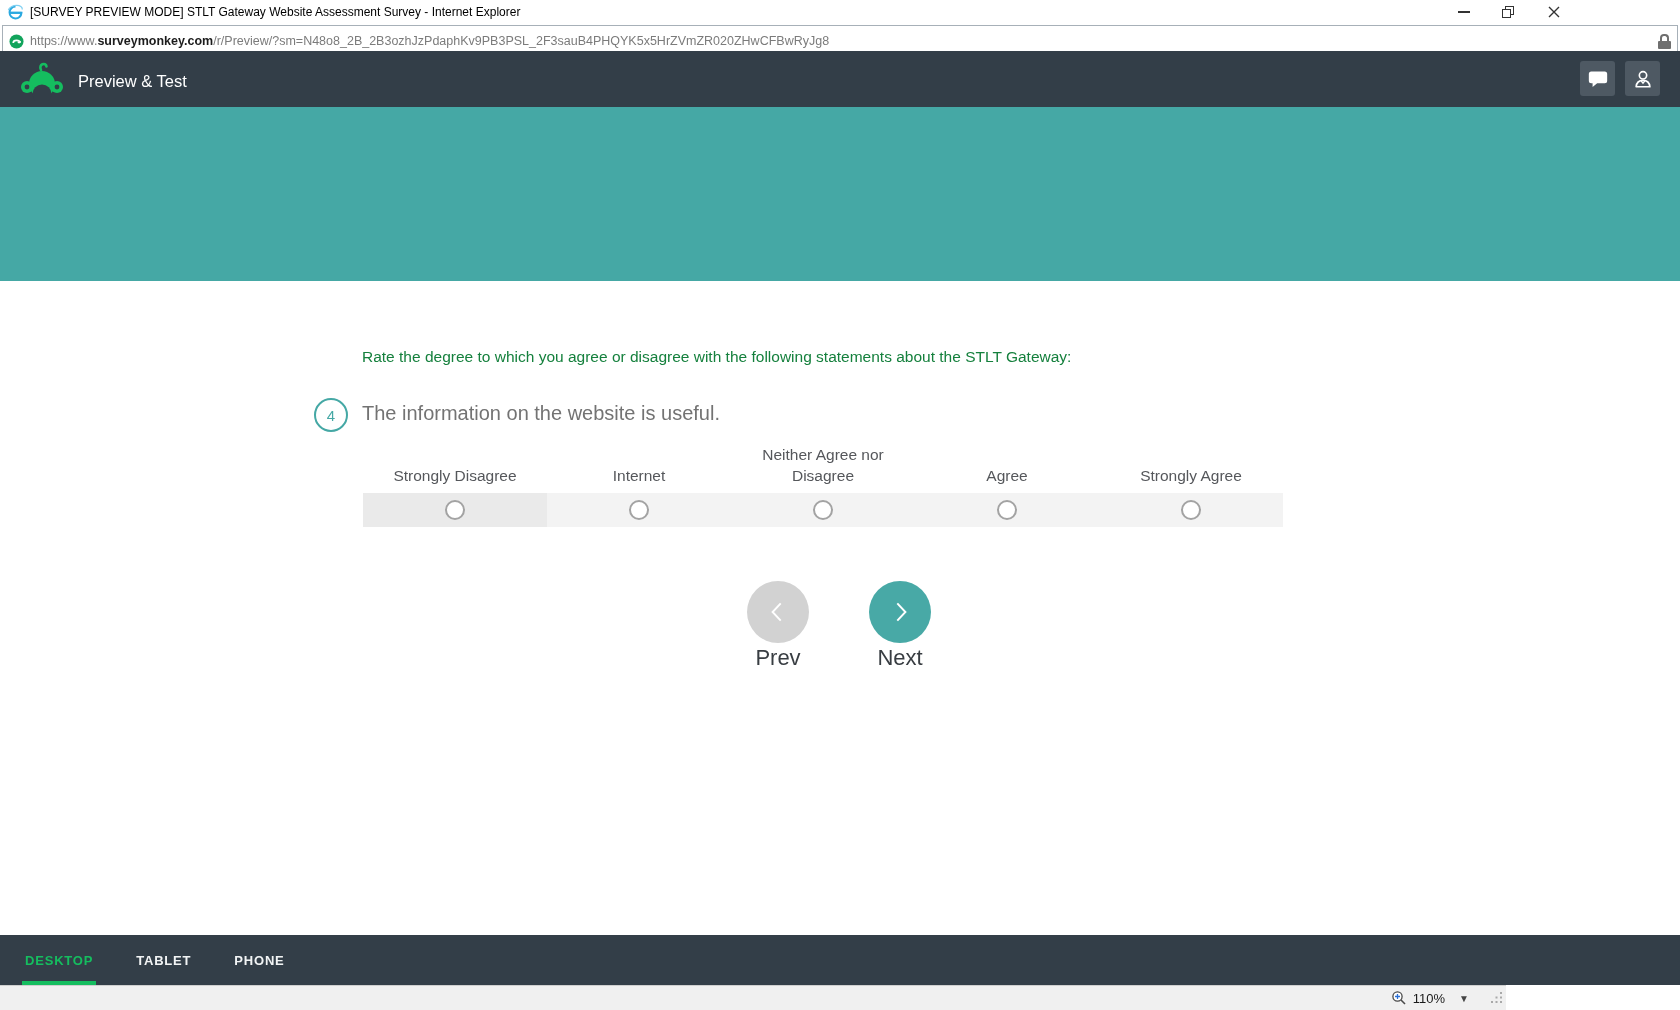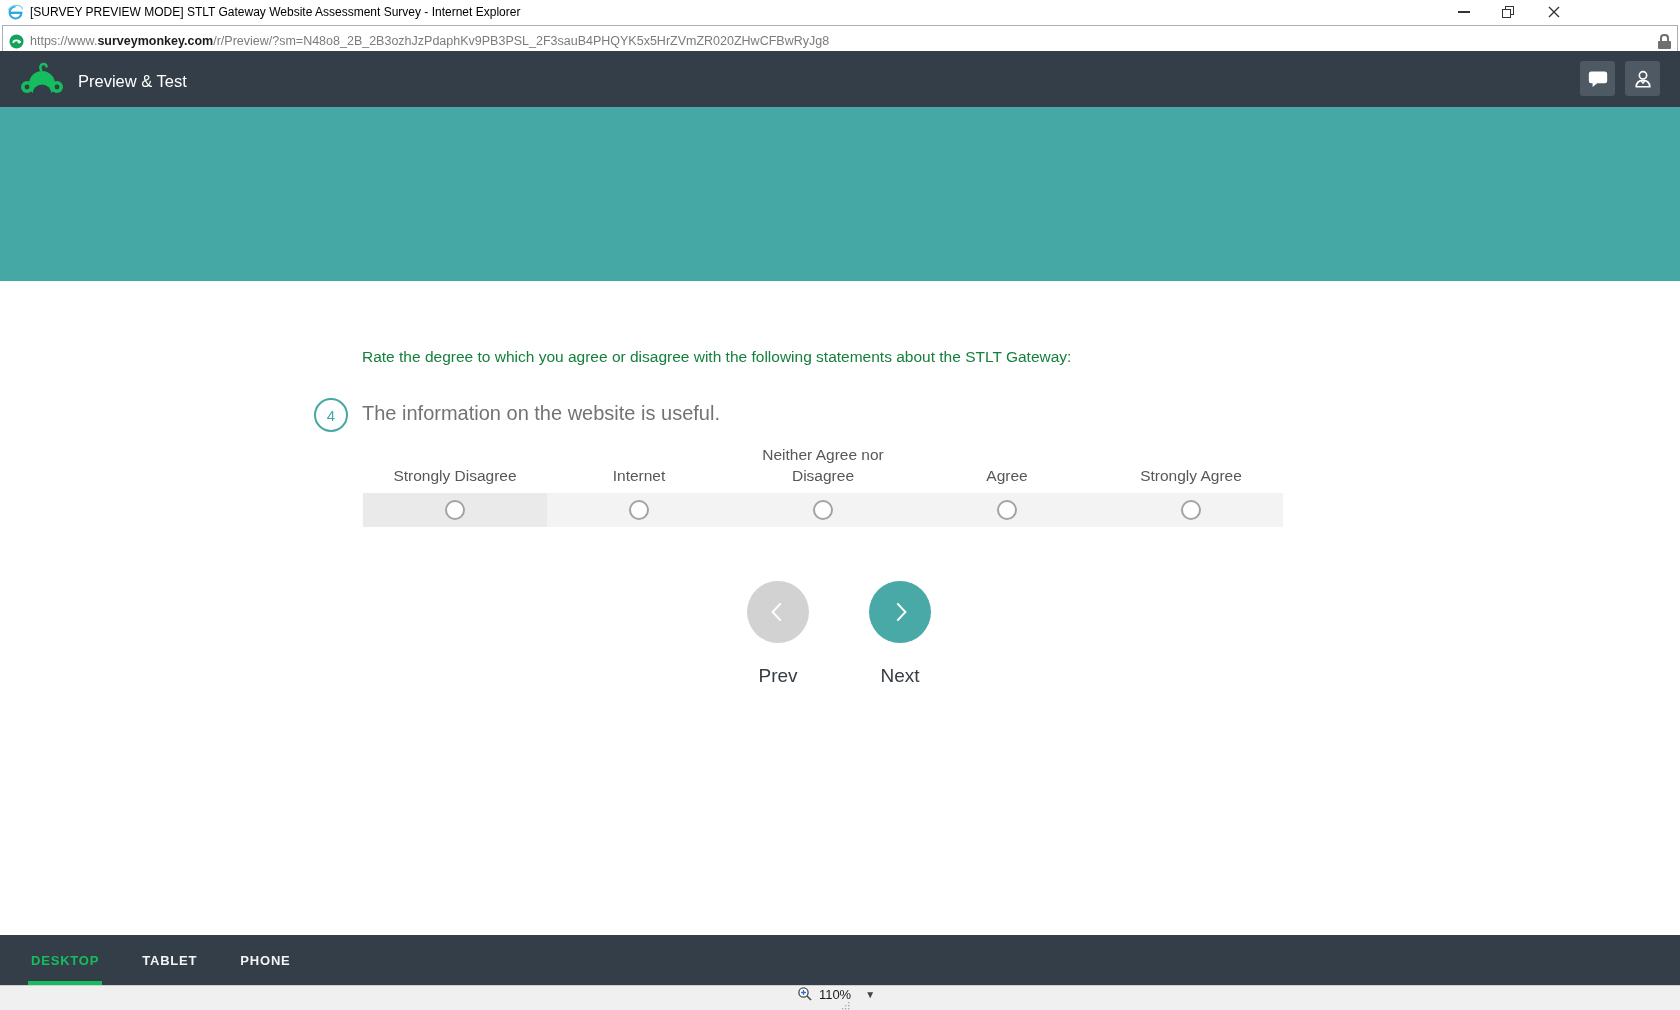--- a/index.html
+++ b/index.html
@@ -98,43 +98,43 @@
   
   .nav-btn { position:absolute; width:62px; text-align:center; }
   .nav-prev { left:747px; top:300px; }
   .nav-next { left:869px; top:300px; }
   .nav-circle {
     width:62px; height:62px; border-radius:50%;
     display:flex; align-items:center; justify-content:center; cursor:pointer;
   }
   .nav-prev .nav-circle { background:#d2d2d2; }
   .nav-next .nav-circle { background:#48a9a6; }
-  .nav-label { margin-top:22px; font-size:19px; color:#383d42; }
+  .nav-label { margin-top:2px; font-size:22px; color:#383d42; }
 
   
   .devicebar {
     position:absolute; left:0; top:935px; width:1680px; height:50px;
-    background:#333e48; display:flex; align-items:stretch; padding-left:28px;
+    background:#333e48; display:flex; align-items:stretch; padding-left:22px;
   }
   .tab {
     position:relative; display:flex; align-items:center;
     margin-right:37px; padding:0 3px;
     font-size:13px; font-weight:bold; letter-spacing:0.8px;
     color:#f2f4f5; cursor:pointer;
   }
   .tab.active { color:#15bd5f; }
   .tab.active::after {
     content:""; position:absolute; left:0; right:0; bottom:0; height:4px; background:#15bd5f;
   }
 
   
   .statusbar {
-    position:absolute; left:0; top:985px; width:1680px; height:25px;
+    position:absolute; left:0; top:985px; width:1506px; height:25px;
     background:#f0f0f0; border-top:1px solid #cfcfcf;
-    display:flex; align-items:center; justify-content:flex-end;flex-direction:column;
+    display:flex; align-items:center; justify-content:flex-end;
   }
   .zoom-wrap { display:flex; align-items:center; gap:6px; margin-right:8px; cursor:pointer; }
   .zoom-level { font-size:13px; color:#1a1a1a; }
   .caret { font-size:10px; color:#444; margin-left:8px; }
   .grip { margin-right:3px; margin-left:14px; }
 </style>
 </head>
 <body>
 
 <div class="titlebar">

